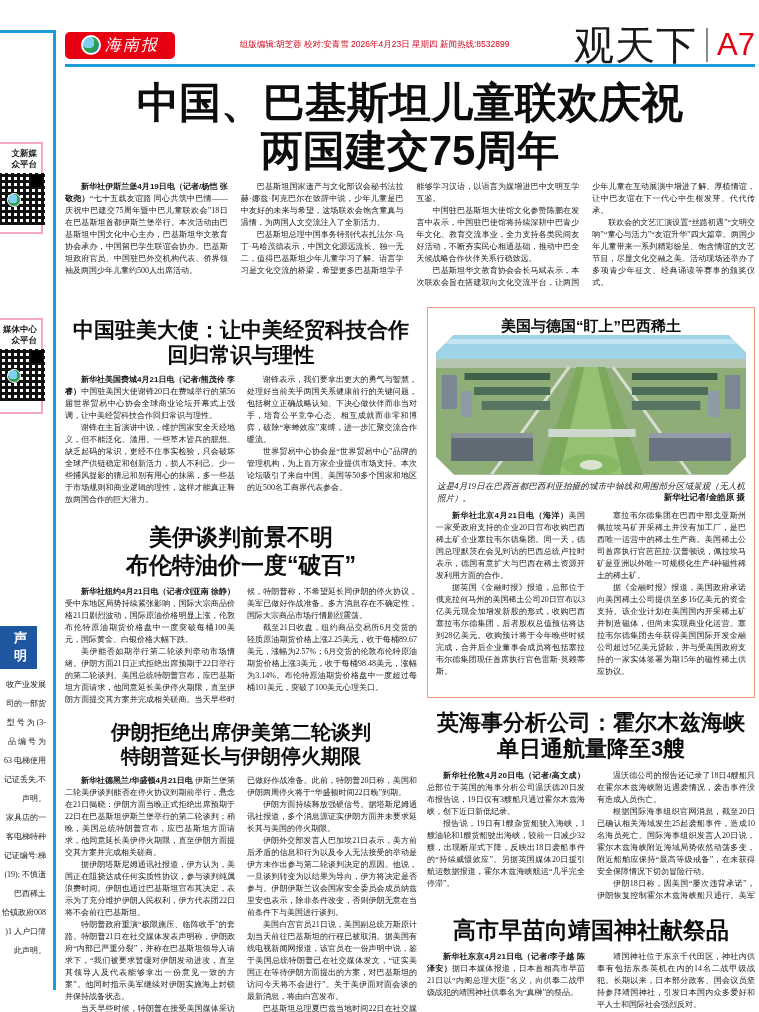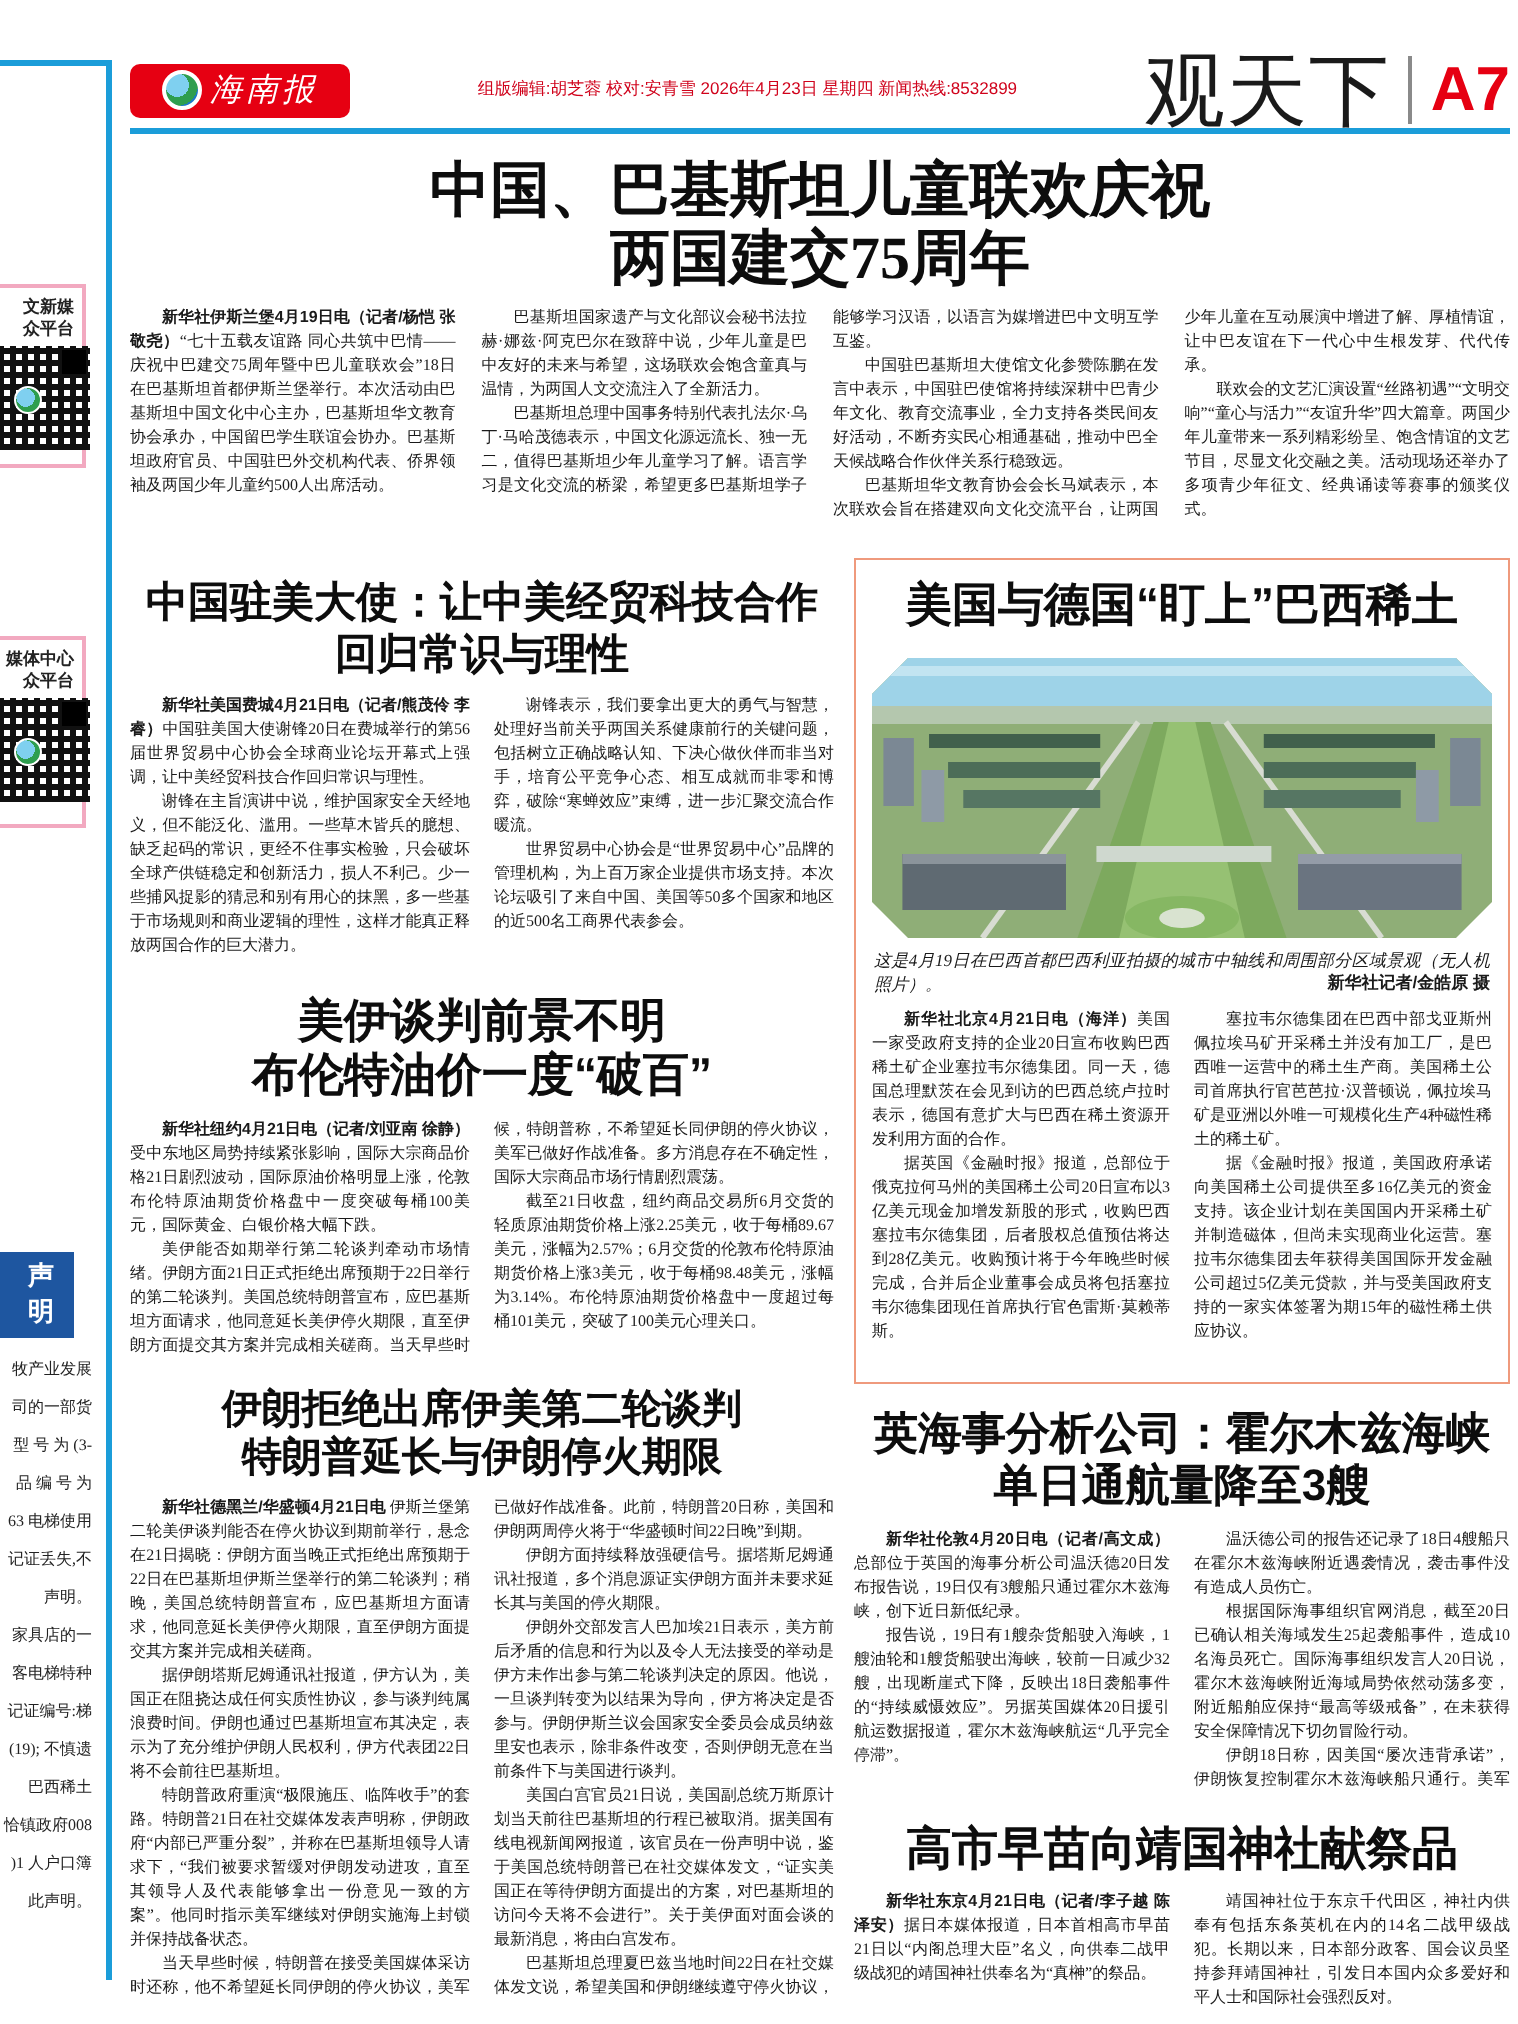--- a/index.html
+++ b/index.html
@@ -32,24 +32,24 @@
   .content{position:absolute;left:65px;top:28px;width:690px;}
 
   .masthead{display:flex;align-items:center;height:34px;}
   .logo{width:110px;height:27px;background:#e60012;border-radius:5px;display:flex;align-items:center;justify-content:center;gap:4px;flex:none;}
   .logo-globe{width:16px;height:16px;border-radius:50%;border:2px solid #fff;background:radial-gradient(circle at 35% 35%,#7fd0f0 0 40%,#2e9e4f 40% 70%,#1b78c4 70%);}
   .logo-text{color:#fff;font-size:16px;font-weight:normal;font-style:italic;letter-spacing:2px;}
   .info{flex:1;text-align:center;color:#d0021b;font-size:8.5px;font-family:"Liberation Sans",sans-serif;}
   .section-wrap{display:flex;align-items:center;gap:9px;flex:none;}
   .section{font-size:40px;font-family:"Liberation Sans",sans-serif;font-weight:500;color:#1a1a1a;letter-spacing:1px;}
   .sec-divider{width:2px;height:34px;background:#8a8a8a;}
-  .pageno{font-size:31px;font-family:"Liberation Sans",sans-serif;font-weight:700;color:#e60012;}
+  .pageno{font-size:31px;font-family:"Liberation Sans",sans-serif;font-weight:400;color:#e60012;}
   .rule{height:3px;background:#1b9dd9;margin-top:2px;}
 
-  .lead-title{margin:12px 0 4px;text-align:center;font-family:Liberation Serif, serif;font-weight:900;font-size:30px;line-height:1.14;color:#0d0d0d;}
+  .lead-title{margin:12px 0 4px;text-align:center;font-family:Liberation Sans, sans-serif;font-weight:900;font-size:42px;line-height:1.14;color:#0d0d0d;}
   .lead-title span{display:block;}
 
   .story{font-size:8px;line-height:12px;color:#1a1a1a;}
   .para{margin:0;text-indent:2em;text-align:justify;}
   .para b{font-family:"Liberation Sans",sans-serif;}
   .cols-4{column-count:4;column-gap:13px;height:118px;overflow:hidden;margin-top:6px;}
   .cols-2{column-count:2;column-gap:12px;overflow:hidden;}
 
   .grid{display:flex;gap:10px;margin-top:8px;}
   .col-left{width:352px;flex:none;}
@@ -64,21 +64,21 @@
   .t-shrine{font-size:23px;margin-top:12px;}
 
   .h-amb{height:140px;}
   .h-oil{height:122px;}
   .h-iran{height:274px;}
   .h-rare{height:178px;}
   .h-strait{height:135px;}
   .h-shrine{height:80px;}
 
   .boxed{border:1.5px solid #ef9a7d;background:#fff;padding:6px 8px 9px;box-sizing:border-box;}
-  .t-rare{font-size:23px;margin:3px 0 12px;}
+  .t-rare{font-size:15px;margin:3px 0 0;}
   .photo{height:140px;overflow:hidden;clip-path:polygon(18px 0,calc(100% - 18px) 0,100% 18px,100% calc(100% - 18px),calc(100% - 18px) 100%,18px 100%,0 calc(100% - 18px),0 18px);}
   .photo svg{display:block;width:100%;height:100%;}
   .caption-wrap{position:relative;margin:5px 1px 6px;}
   .caption{font-size:8.5px;line-height:12px;font-style:italic;text-align:justify;margin:0;padding-right:0;}
   .credit{position:absolute;right:0;bottom:0;background:#fff;font-style:normal;font-weight:bold;font-family:"Liberation Sans",sans-serif;font-size:8.5px;padding-left:6px;}
 </style>
 </head>
 <body>
 
 <div class="page">

